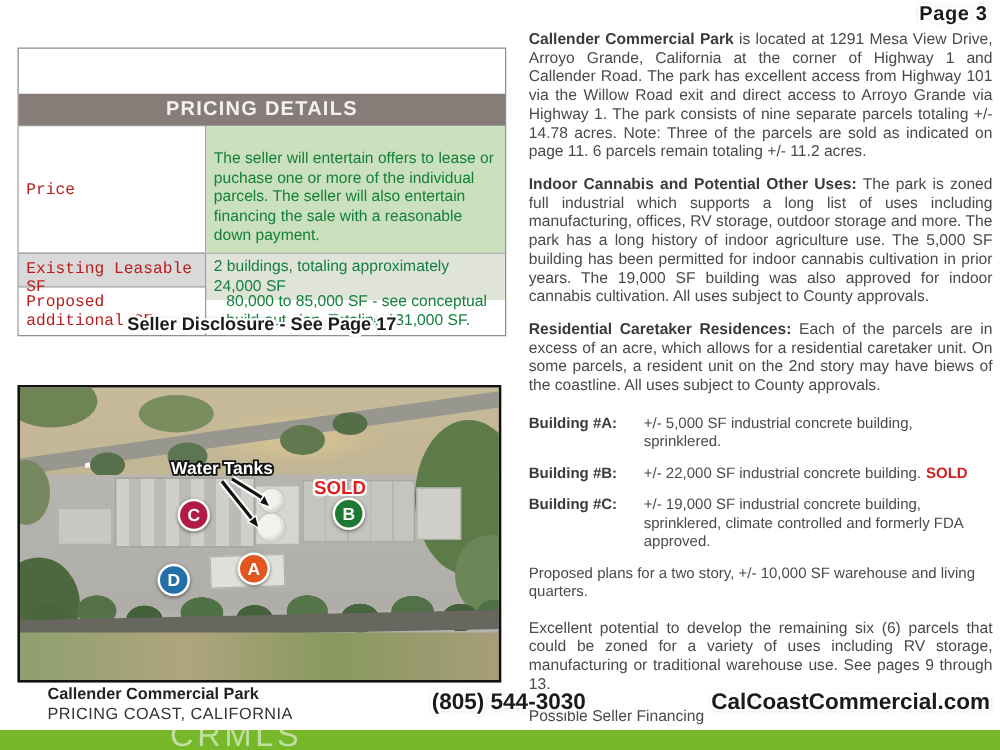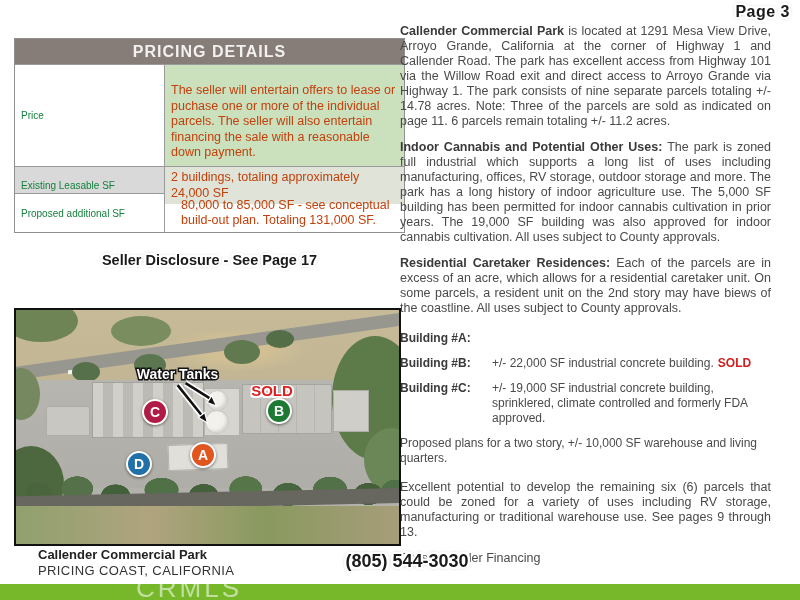--- a/index.html
+++ b/index.html
@@ -12,25 +12,25 @@
     text-shadow:
       -2px -2px 0 #fff, 2px -2px 0 #fff, -2px 2px 0 #fff, 2px 2px 0 #fff,
       0 -2px 0 #fff, 0 2px 0 #fff, -2px 0 0 #fff, 2px 0 0 #fff,
       0 0 4px rgba(0,0,0,.55);
   }
   .page-label{position:absolute;top:3px;right:10px;font-size:16px;letter-spacing:.5px;}
 
   
   .ptable{position:absolute;left:14px;top:38px;width:391px;border:1px solid #8f8f8f;box-sizing:border-box;}
   .t-header{height:25px;background:#877d78;color:#f2f1f0;font-weight:bold;font-size:16px;
-            letter-spacing:1px;text-align:center;line-height:25px;}
+            letter-spacing:1px;text-align:center;line-height:25px;margin-top:36px;}
   .t-row{display:grid;grid-template-columns:150px 1fr;border-top:1px solid #9a9a9a;}
   .t-cell{padding:3px 6px;box-sizing:border-box;display:flex;align-items:center;}
-  .t-label{font-size:10px;color:#15803d;border-right:1px solid #9a9a9a;}
-  .t-value{font-size:12.5px;color:#c2410c;line-height:15.5px;}
+  .t-label{font-size:13px;color:#b91c1c;border-right:1px solid #9a9a9a;font-family:Liberation Mono, monospace;}
+  .t-value{font-size:12.5px;color:#15803d;line-height:15.5px;}
   .r1{height:101px;background:#fff;}
   .r1 .t-value{background:#cbe0bd;align-items:flex-start;padding-top:18px;}
   .r2{height:26px;background:#d9d9d9;}
   .r2 .t-value{background:#dfe3d8;}
   .r3{height:38px;background:#fff;gap:10px;}
 
   
   .disclosure{position:absolute;left:14px;top:252px;width:391px;text-align:center;font-size:14.5px;}
 
   
@@ -77,21 +77,21 @@
   .mk-a{left:174px;top:132px;background:#e0561e;}
   .mk-b{left:250px;top:88px;background:#1e7a33;}
   .mk-c{left:126px;top:89px;background:#b01c45;}
   .mk-d{left:110px;top:141px;background:#2170a8;}
   .sold-photo{position:absolute;left:216px;top:72px;width:80px;text-align:center;
               font-size:15px;font-weight:bold;color:#e01f1f;
               text-shadow:-1.5px -1.5px 0 #fff,1.5px -1.5px 0 #fff,-1.5px 1.5px 0 #fff,1.5px 1.5px 0 #fff,
                           0 -1.5px 0 #fff,0 1.5px 0 #fff,-1.5px 0 0 #fff,1.5px 0 0 #fff;}
 
   
-  .rightcol{position:absolute;left:400px;top:24px;width:371px;font-size:12.5px;line-height:15px;
+  .rightcol{position:absolute;left:423px;top:24px;width:371px;font-size:12.5px;line-height:15px;
             text-align:justify;color:#4a4a4a;}
   .rightcol p{margin:0 0 11px 0;}
   .b{font-weight:bold;color:#3a3a3a;}
   .i{}
   .b-row{display:flex;margin:0 0 10px 0;font-size:12px;line-height:15px;}
   .b-label{width:92px;flex:0 0 92px;font-weight:bold;color:#3a3a3a;}
   .b-desc{flex:1;text-align:left;}
   .sold-txt{color:#cf1f1f;font-weight:bold;margin-left:4px;}
   .b-gap{height:4px;}
 
@@ -177,20 +177,21 @@
   </div>
 
   <div class="rightcol">
     <p><span class="b">Callender Commercial Park</span><span> is located at 1291 Mesa View Drive, Arroyo Grande, California at the corner of Highway 1 and Callender Road. The park has excellent access from Highway 101 via the Willow Road exit and direct access to Arroyo Grande via Highway 1. The park consists of nine separate parcels totaling +/- 14.78 acres. Note: Three of the parcels are sold as indicated on page 11. 6 parcels remain totaling +/- 11.2 acres.</span></p>
     <p><span class="b">Indoor Cannabis and Potential Other Uses:</span><span> The park is zoned full industrial which supports a long list of uses including manufacturing, offices, RV storage, outdoor storage and more. The park has a long history of indoor agriculture use. The 5,000 SF building has been permitted for indoor cannabis cultivation in prior years. The 19,000 SF building was also approved for indoor cannabis cultivation. </span><span class="i">All uses subject to County approvals.</span></p>
     <p><span class="b">Residential Caretaker Residences:</span><span> Each of the parcels are in excess of an acre, which allows for a residential caretaker unit. On some parcels, a resident unit on the 2nd story may have biews of the coastline. </span><span class="i">All uses subject to County approvals.</span></p>
 
     <div class="b-gap"></div>
     <div class="b-row">
       <div class="b-label">Building #A:</div>
+      <div class="b-desc"><span>+/- 5,000 SF industrial concrete building, sprinklered.</span></div>
     </div>
     <div class="b-row">
       <div class="b-label">Building #B:</div>
       <div class="b-desc"><span>+/- 22,000 SF industrial concrete building.</span><span class="sold-txt">SOLD</span></div>
     </div>
     <div class="b-row">
       <div class="b-label">Building #C:</div>
       <div class="b-desc"><span>+/- 19,000 SF industrial concrete building, sprinklered, climate controlled and formerly FDA approved.</span></div>
     </div>
     <div class="b-row">
@@ -198,16 +199,17 @@
     </div>
     <div class="b-gap"></div>
 
     <p>Excellent potential to develop the remaining six (6) parcels that could be zoned for a variety of uses including RV storage, manufacturing or traditional warehouse use. See pages 9 through 13.</p>
     <p class="i">Possible Seller Financing</p>
   </div>
 
   <div class="f-name">Callender Commercial Park</div>
   <div class="f-loc">PRICING COAST, CALIFORNIA</div>
   <div class="f-phone sticker">(805) 544-3030</div>
+  <div class="f-web sticker">CalCoastCommercial.com</div>
   <div class="green-bar"></div>
   <div class="watermark">CRMLS</div>
 
 </div>
 
 </body></html>

